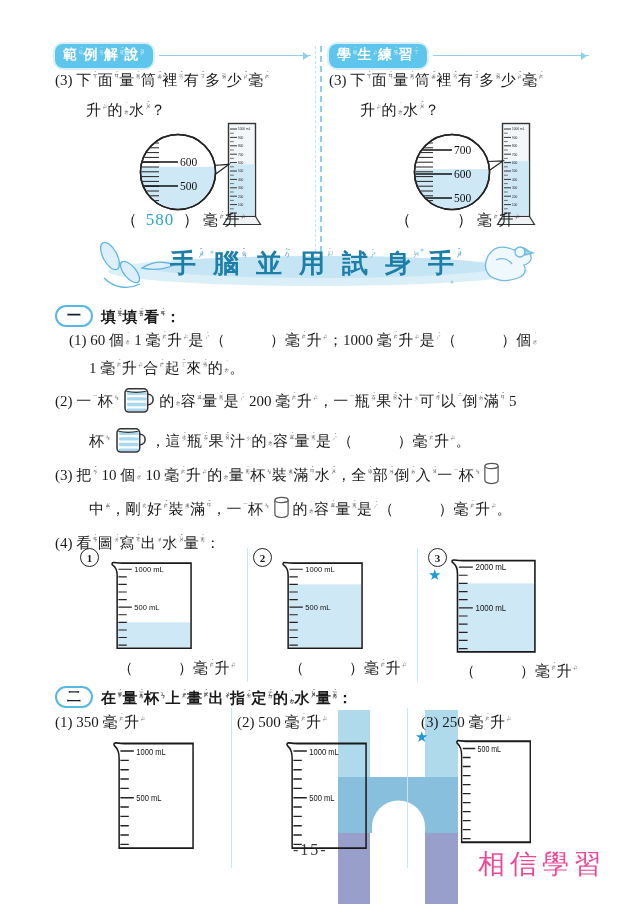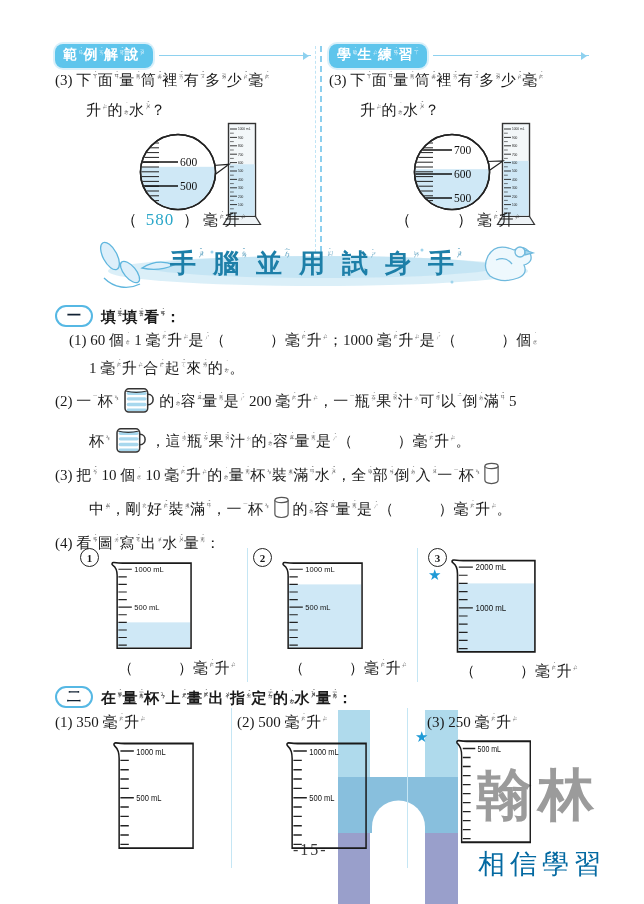--- a/index.html
+++ b/index.html
@@ -59,41 +59,40 @@
   .mag-outline{fill:none;stroke:#222;stroke-width:1.6;}
   .mag-tail{fill:#fff;stroke:#222;stroke-width:1.2;}
   .mag-ruler{stroke:#222;stroke-width:1;fill:none;}
   .mag-lines{stroke:#111;stroke-width:1.4;fill:none;}
   .mag-label{font-size:11.5px;fill:#111;}
   
   .watermark{position:absolute;left:338px;top:710px;width:120px;height:194px;z-index:0;opacity:0.9;}
   .content{position:relative;z-index:1;}
   .logo{position:absolute;left:476px;top:758px;font-size:56px;font-weight:bold;color:#9b9b9b;
         letter-spacing:6px;font-family:"Liberation Sans","DejaVu Sans",sans-serif;z-index:1;}
-  .slogan{position:absolute;left:478px;top:846px;font-size:27px;color:#0369a1;letter-spacing:5px;
+  .slogan{position:absolute;left:478px;top:846px;font-size:27px;color:#ec4899;letter-spacing:5px;
         font-family:"Liberation Sans","DejaVu Sans",sans-serif;z-index:1;}
   .pagenum{position:absolute;left:293px;top:841px;font-size:16px;color:#3a3a3a;letter-spacing:2px;z-index:1;}
 </style>
 </head>
 <body>
 
 <div class="page">
 
   <div class="watermark">
     <svg width="120" height="194" viewBox="0 0 120 194">
       <rect x="0" y="0" width="32" height="123" fill="#a7d7eb"></rect>
       <rect x="87" y="0" width="33" height="123" fill="#a7d7eb"></rect>
       <rect x="0" y="123" width="32" height="71" fill="#8e95c6"></rect>
       <rect x="87" y="123" width="33" height="71" fill="#8e95c6"></rect>
       <rect x="0" y="67" width="120" height="56" fill="#7cb9da"></rect>
       <path d="M34 123 V117 A26.5 26.5 0 0 1 87 117 V123 Z" fill="#ffffff"></path>
     </svg>
   </div>
 
-  <div class="logo">翰林</div>
   <div class="slogan">相信學習</div>
   <div class="pagenum">-15-</div>
 
   <div class="content">
 
   <div class="col col-ex">
     <div class="hd">
       <span class="badge">
             <span class="rb">
               <span class="rb-b">範</span>
@@ -782,21 +781,21 @@
       <svg style="position:absolute;left:48px;top:24px;" width="84" height="118" viewBox="0 0 100 110" preserveAspectRatio="none">
         <path class="bk-ticks" d="M10 14H26M10 22.7H20M10 31.4H20M10 40.1H20M10 48.8H20M10 57.5H26M10 66.2H20M10 74.9H20M10 83.6H20M10 92.3H20M10 101H20"></path>
         <text class="bk-label" x="29" y="17.5">1000 mL</text>
         <text class="bk-label" x="29" y="61">500 mL</text>
         <path class="bk-outline" d="M15 7 H96.5 V104.5 H8.5 V21 C8.5 15 6.5 11.5 3.5 9.5 C1.5 8.2 2.3 6.2 4.6 6.4 C9 6.8 12 7 15 7 Z"></path>
       </svg>
     </div>
 
     <div style="position:absolute;left:358px;top:26px;width:179px;">
       <span class="star" style="left:2px;top:16px;">★</span>
-      <div class="line" style="top:0;left:14px;">(3) 250 <span class="rb">
+      <div class="line" style="top:0;left:8px;">(3) 250 <span class="rb">
               <span class="rb-b">毫</span>
               <span class="rb-z">ㄏㄠˊ</span>
             </span><span class="rb">
               <span class="rb-b">升</span>
               <span class="rb-z">ㄕㄥ</span>
             </span></div>
       <svg style="position:absolute;left:42px;top:22px;" width="78" height="114" viewBox="0 0 100 110" preserveAspectRatio="none">
         <path class="bk-ticks" d="M10 14H26M10 22.7H20M10 31.4H20M10 40.1H20M10 48.8H20M10 57.5H20M10 66.2H20M10 74.9H20M10 83.6H20M10 92.3H20M10 101H20"></path>
         <text class="bk-label" x="29" y="17.5">500 mL</text>
         <path class="bk-outline" d="M15 7 H96.5 V104.5 H8.5 V21 C8.5 15 6.5 11.5 3.5 9.5 C1.5 8.2 2.3 6.2 4.6 6.4 C9 6.8 12 7 15 7 Z"></path>

